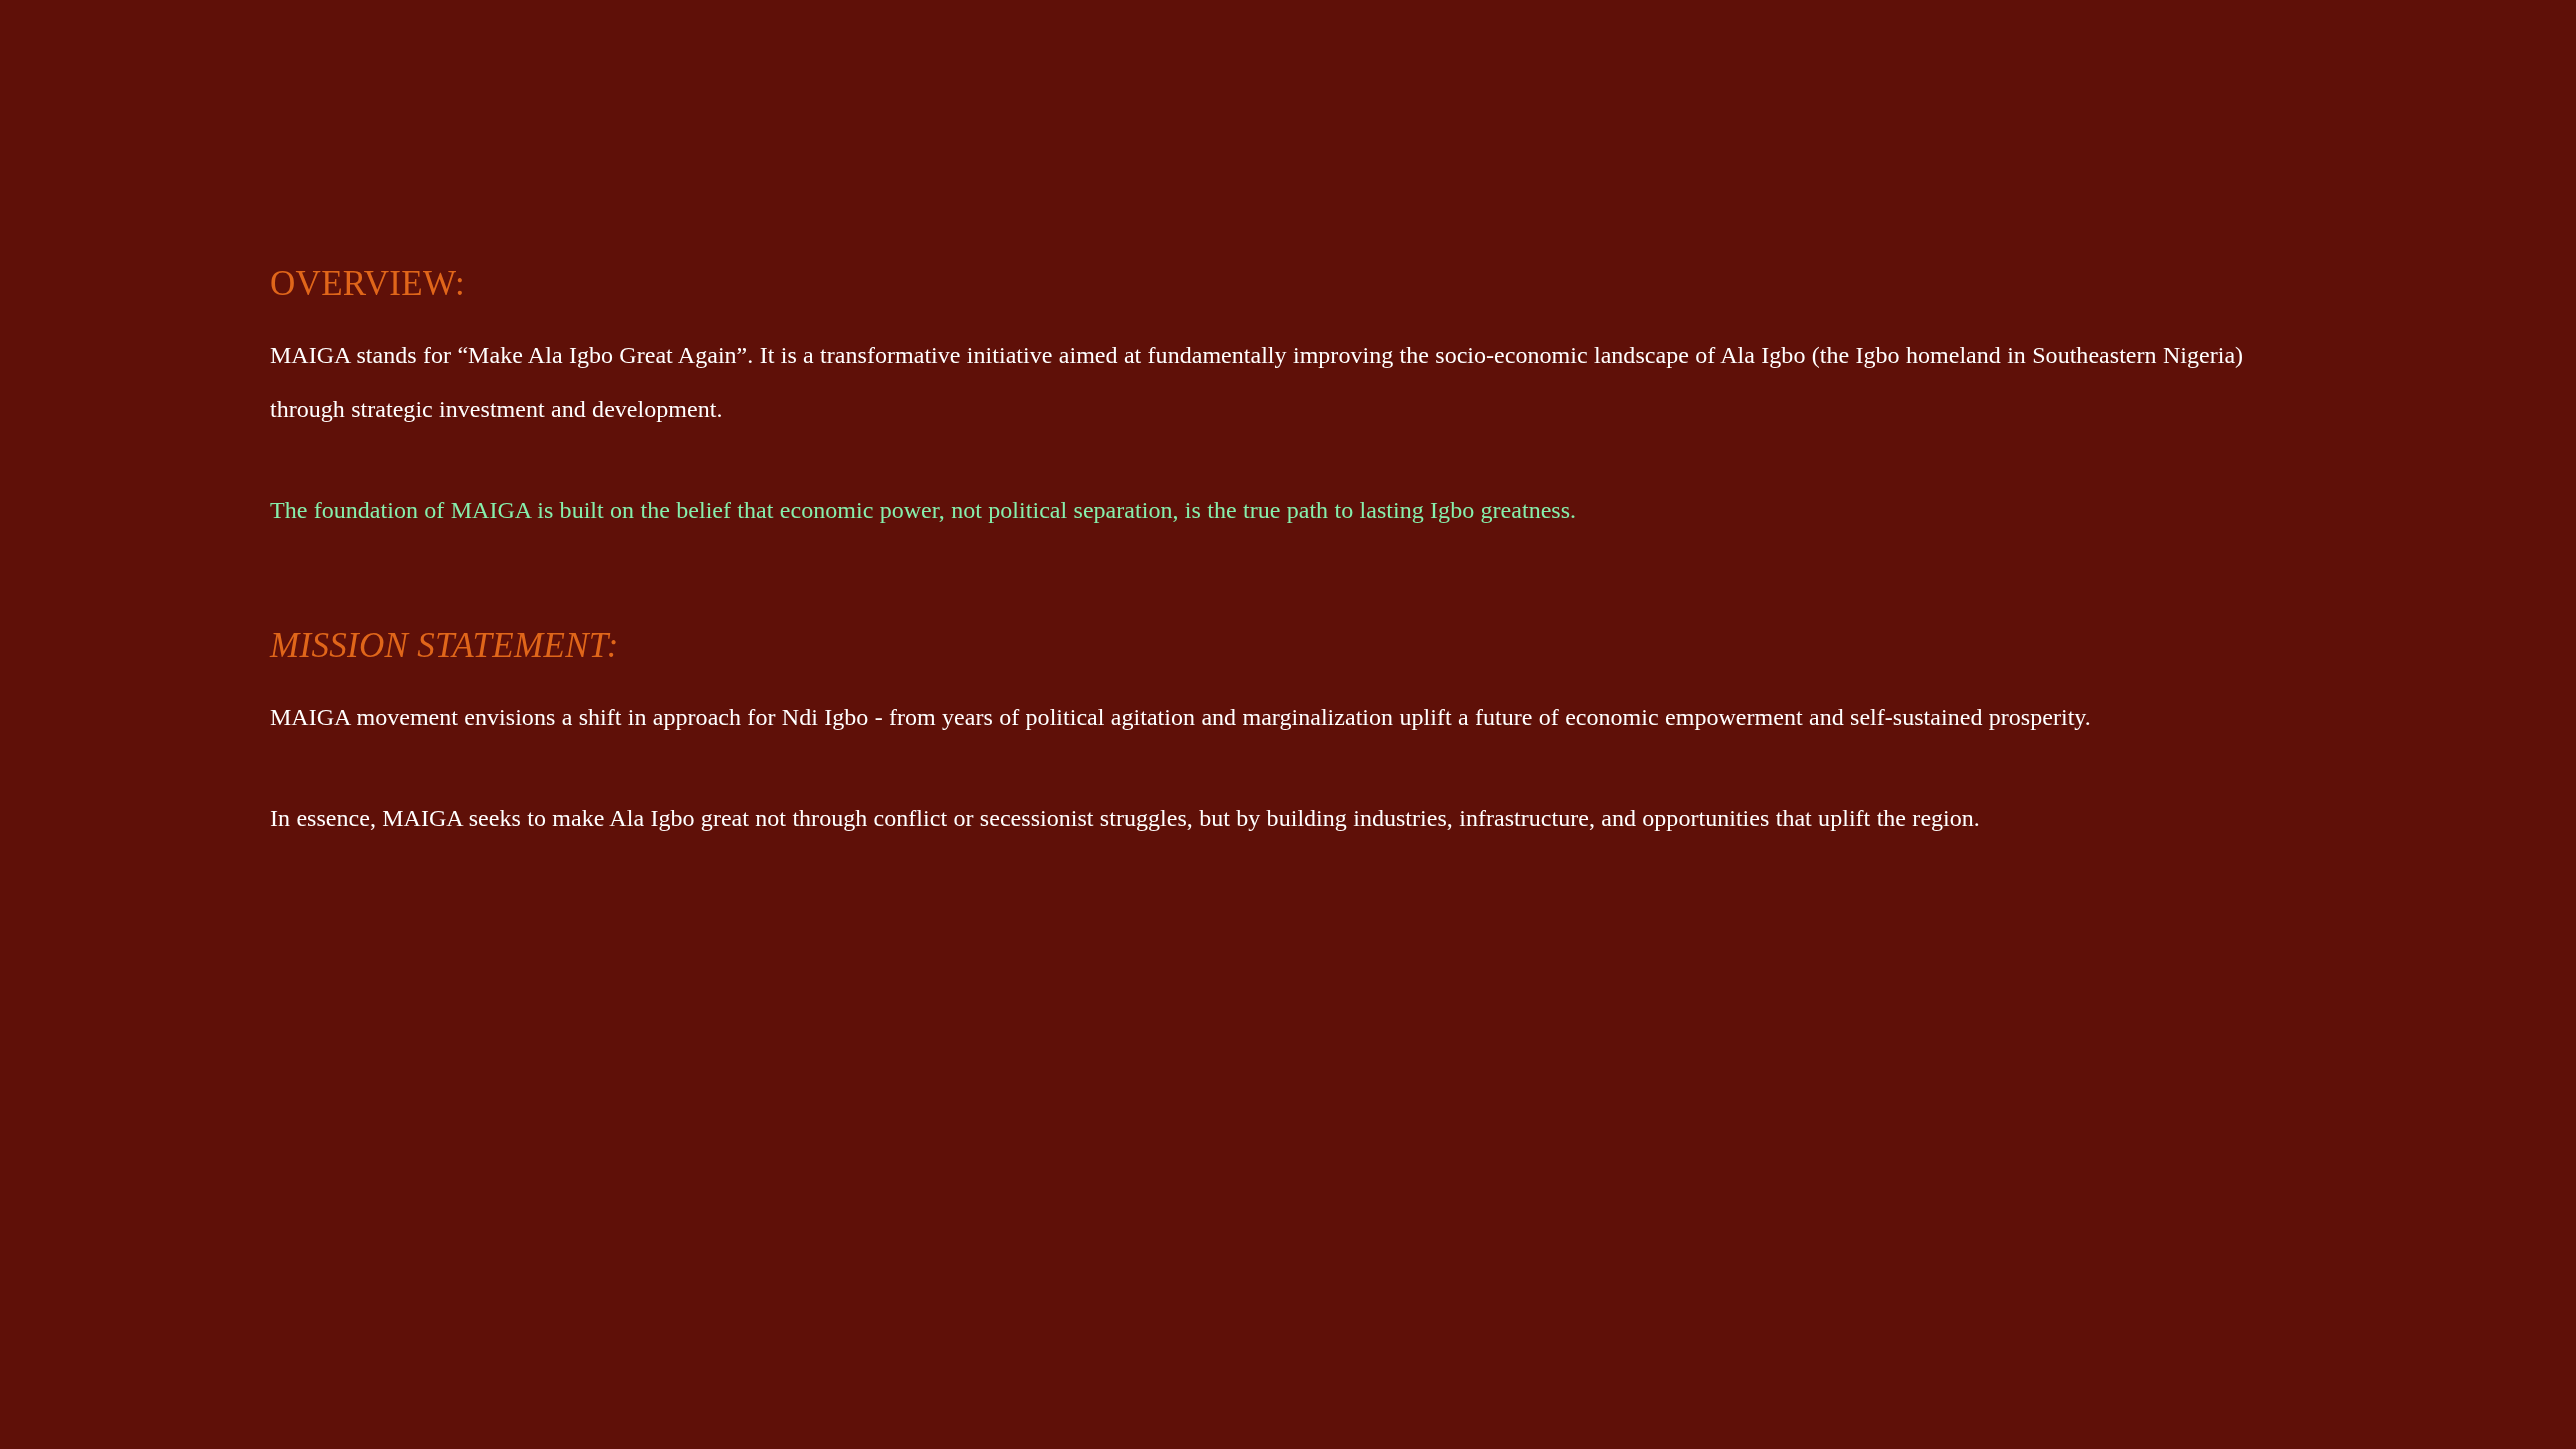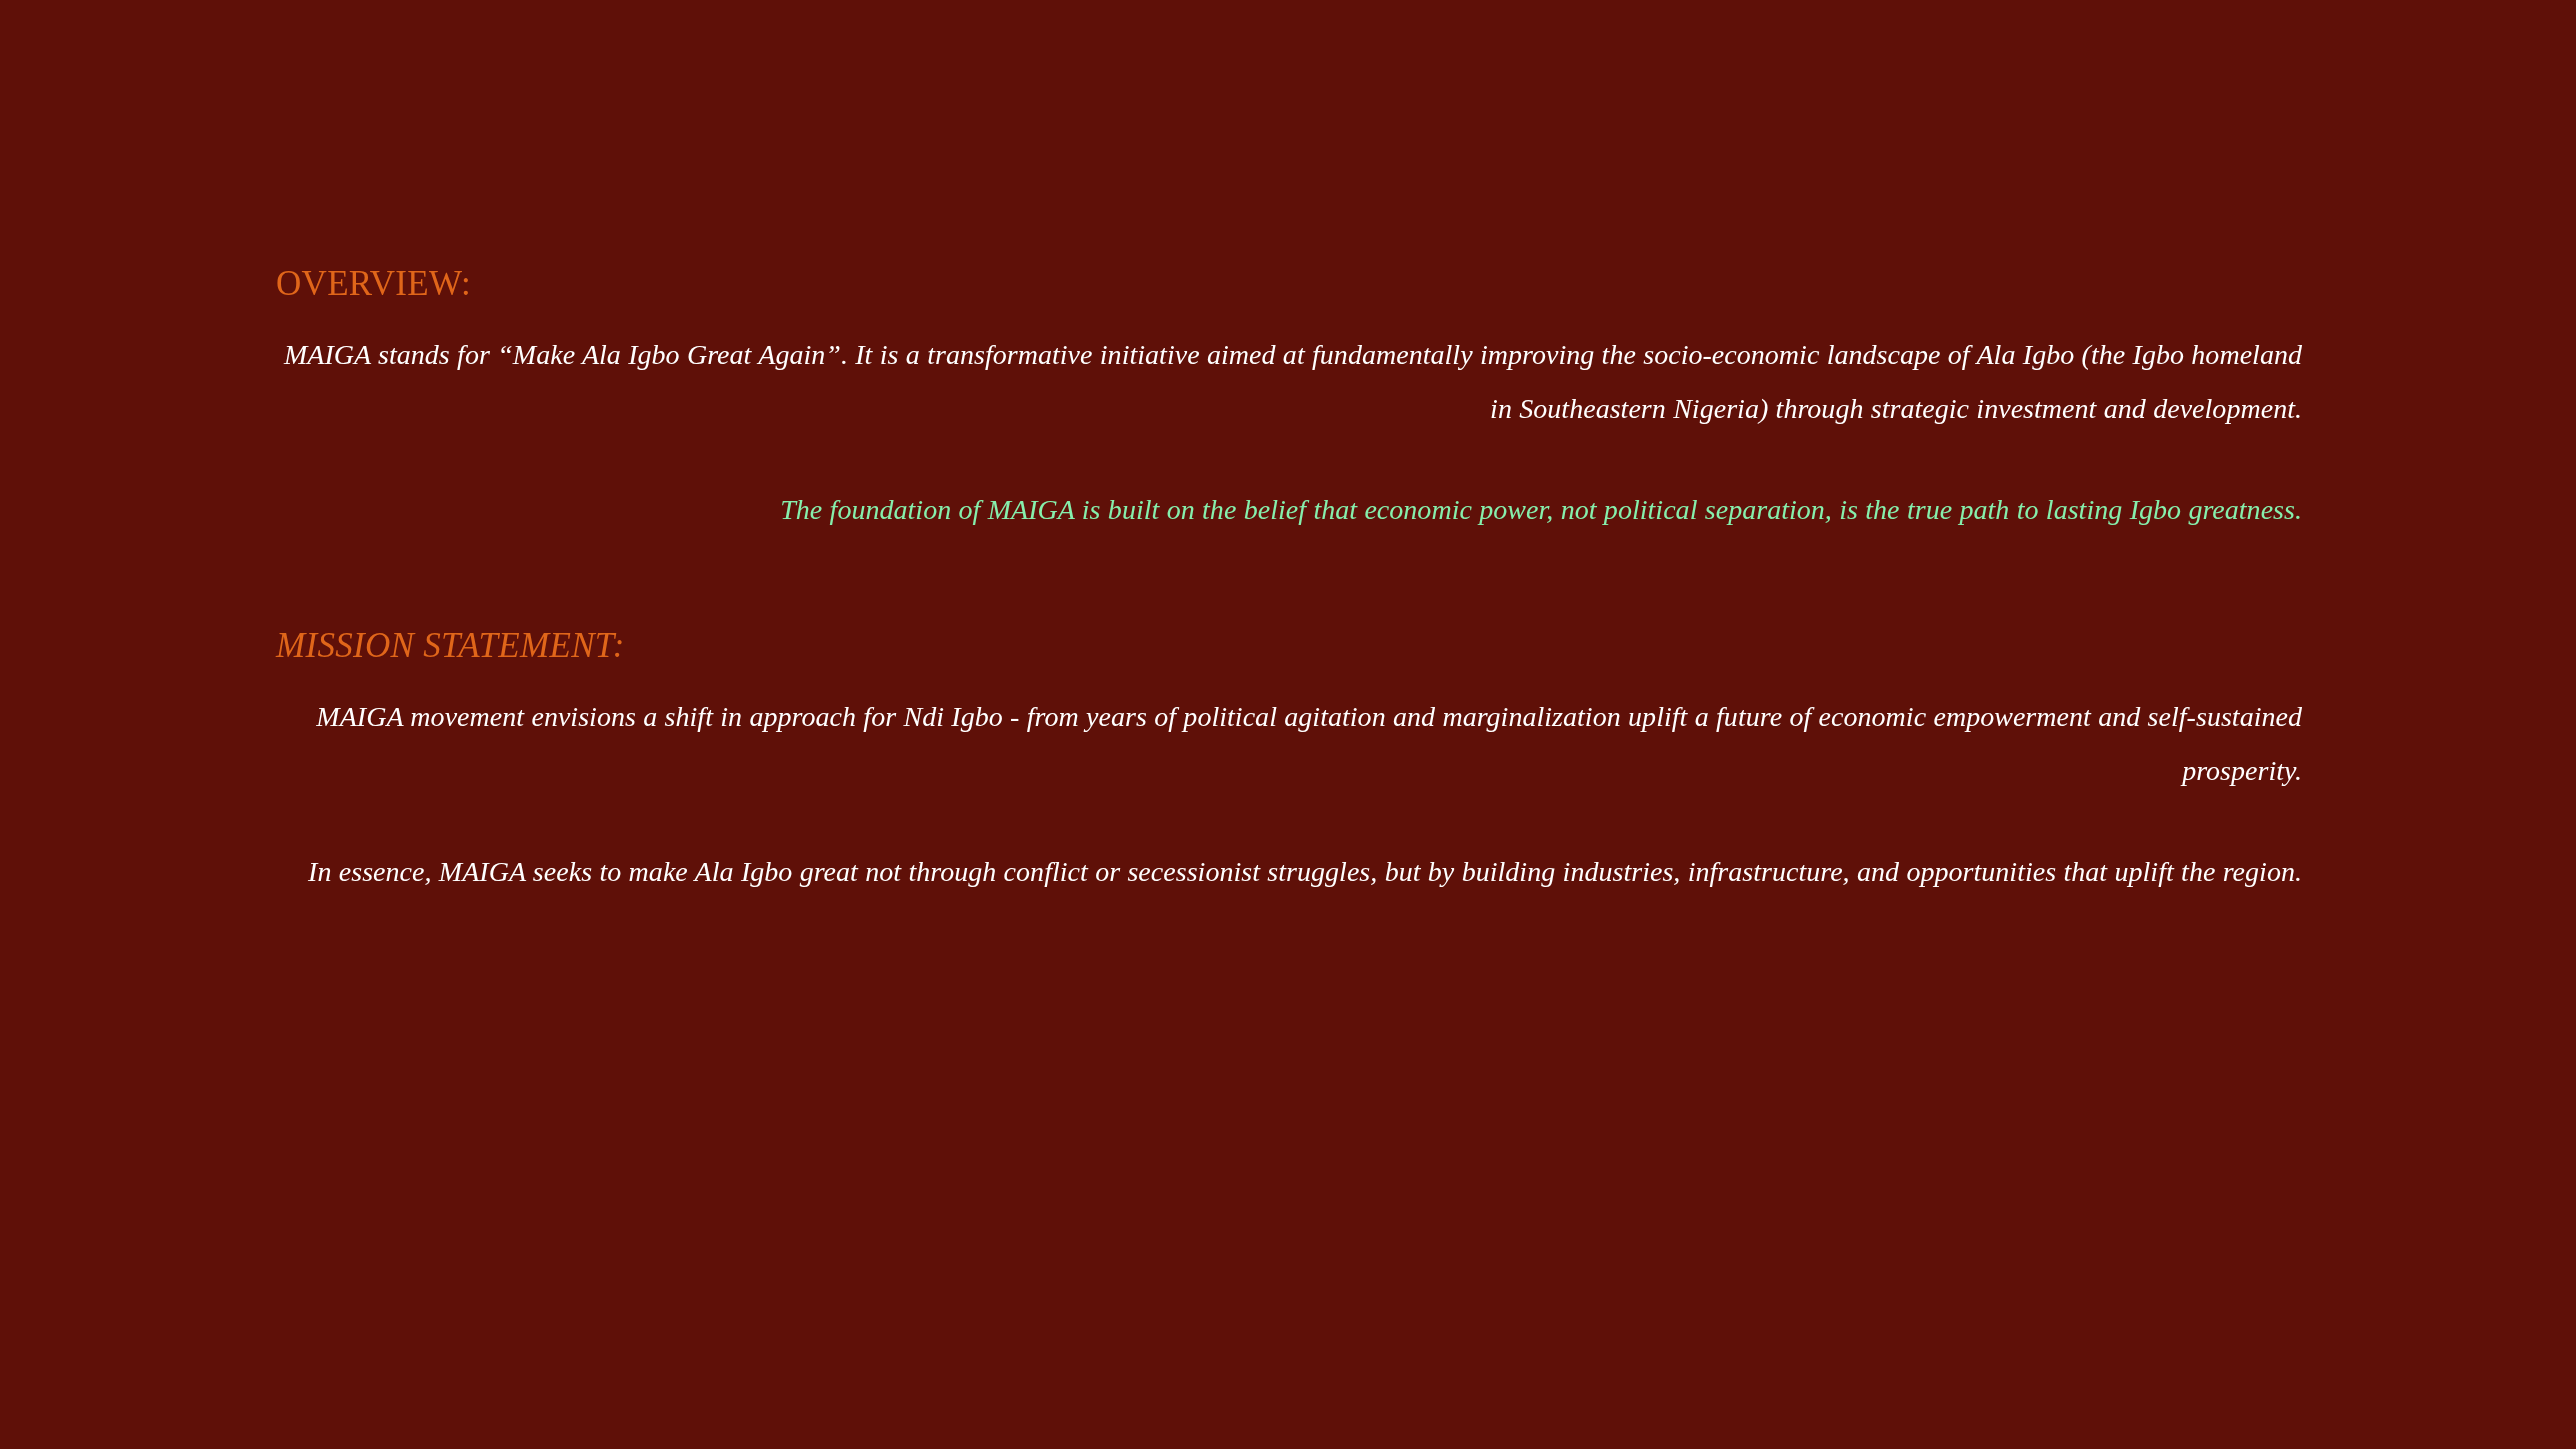--- a/index.html
+++ b/index.html
@@ -18,21 +18,21 @@
   .slide {
     position: relative;
     width: 2576px;
     height: 1449px;
     background: #5f1008;
     box-sizing: border-box;
   }
 
   .content {
     position: absolute;
-    left: 276px;
+    left: 270px;
     top: 262px;
     width: 2026px;
   }
 
   .section {
     display: block;
   }
 
   .section + .section {
     margin-top: 87px;
@@ -44,28 +44,27 @@
     line-height: 43px;
     color: #e0661a;
     letter-spacing: 0.3px;
     font-weight: 400;
     margin: 0 0 24px 0;
     white-space: nowrap;
   }
 
   .para {
     font-family: "Liberation Serif", "DejaVu Serif", serif;
-    font-size: 28px;
+    font-size: 24px;
     line-height: 54px;
     color: #ffffff;
     margin: 0;
-    text-align: right;
+    text-align: left;
     letter-spacing: 0.03px;
     word-spacing: 0.3px;
-    font-style: italic;
   }
 
   .para + .para {
     margin-top: 47px;
   }
 
   
   .section-overview .section-heading {
     margin-bottom: 23px;
   }

